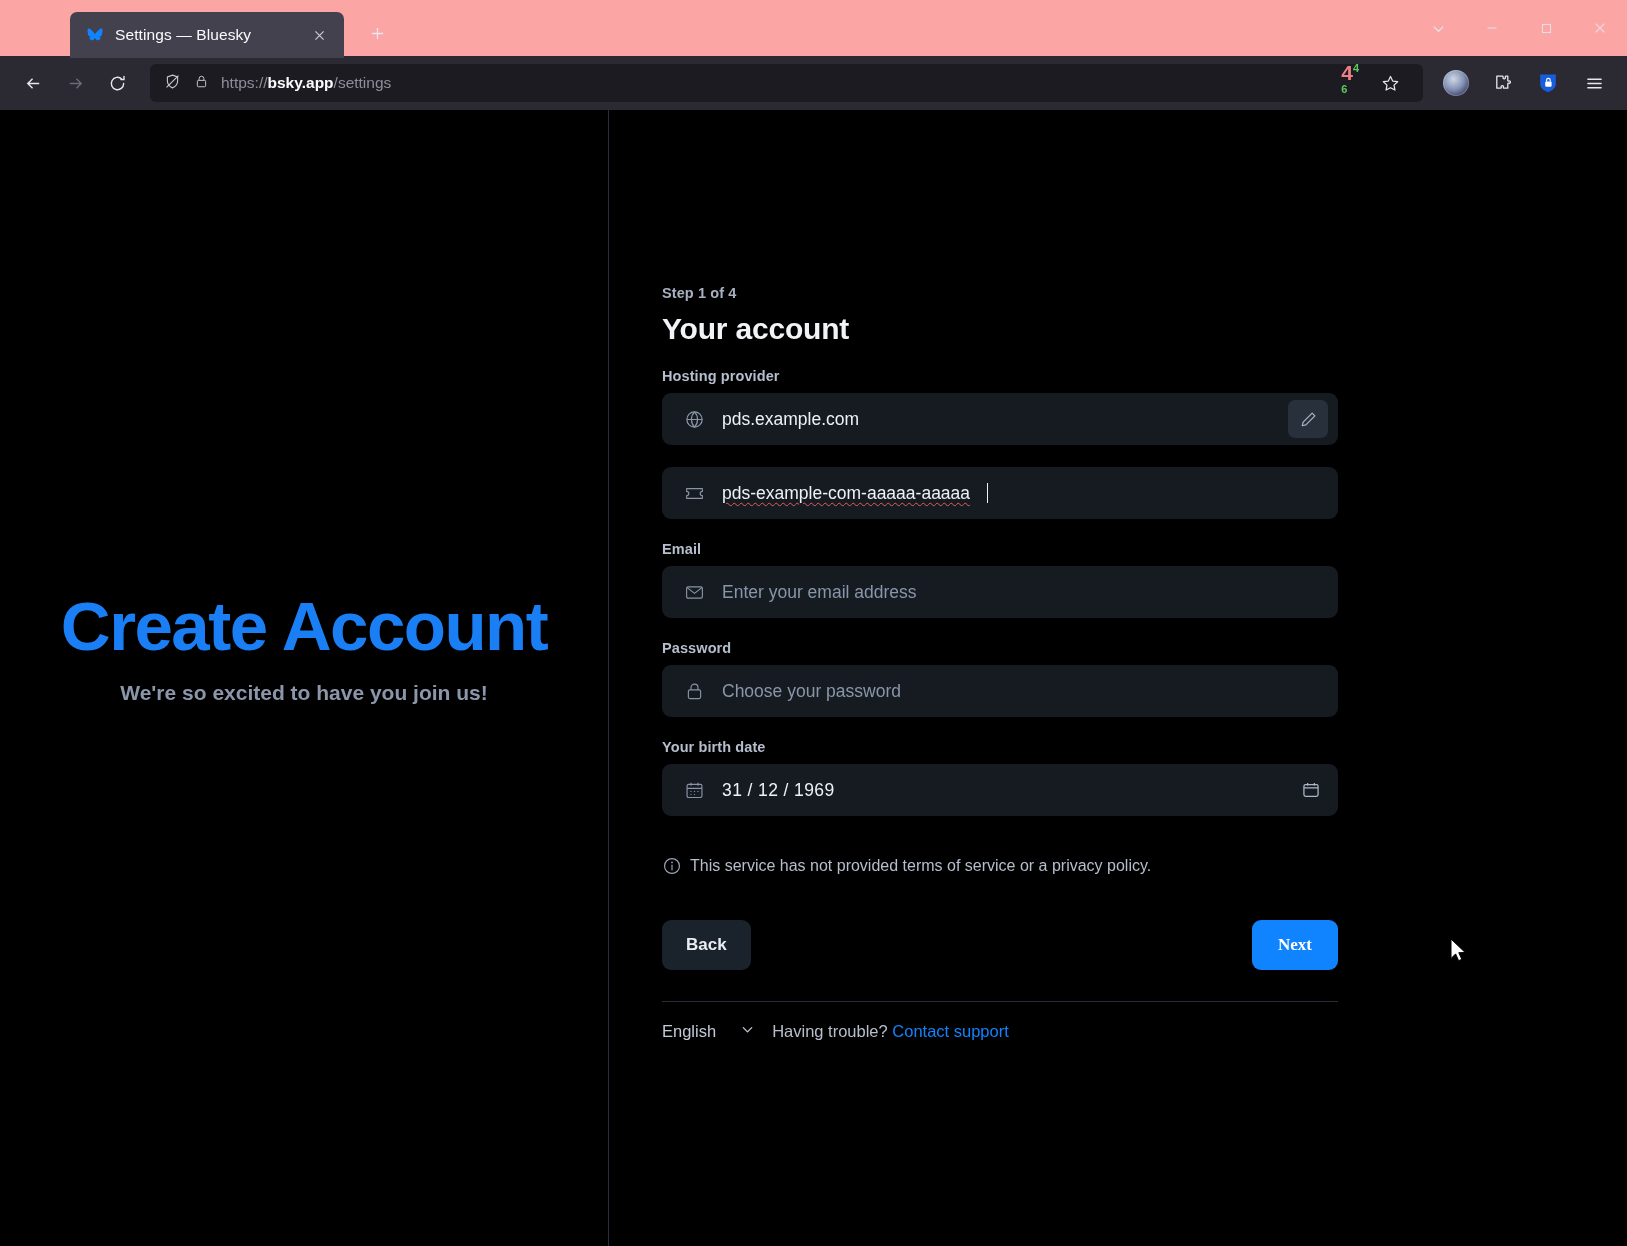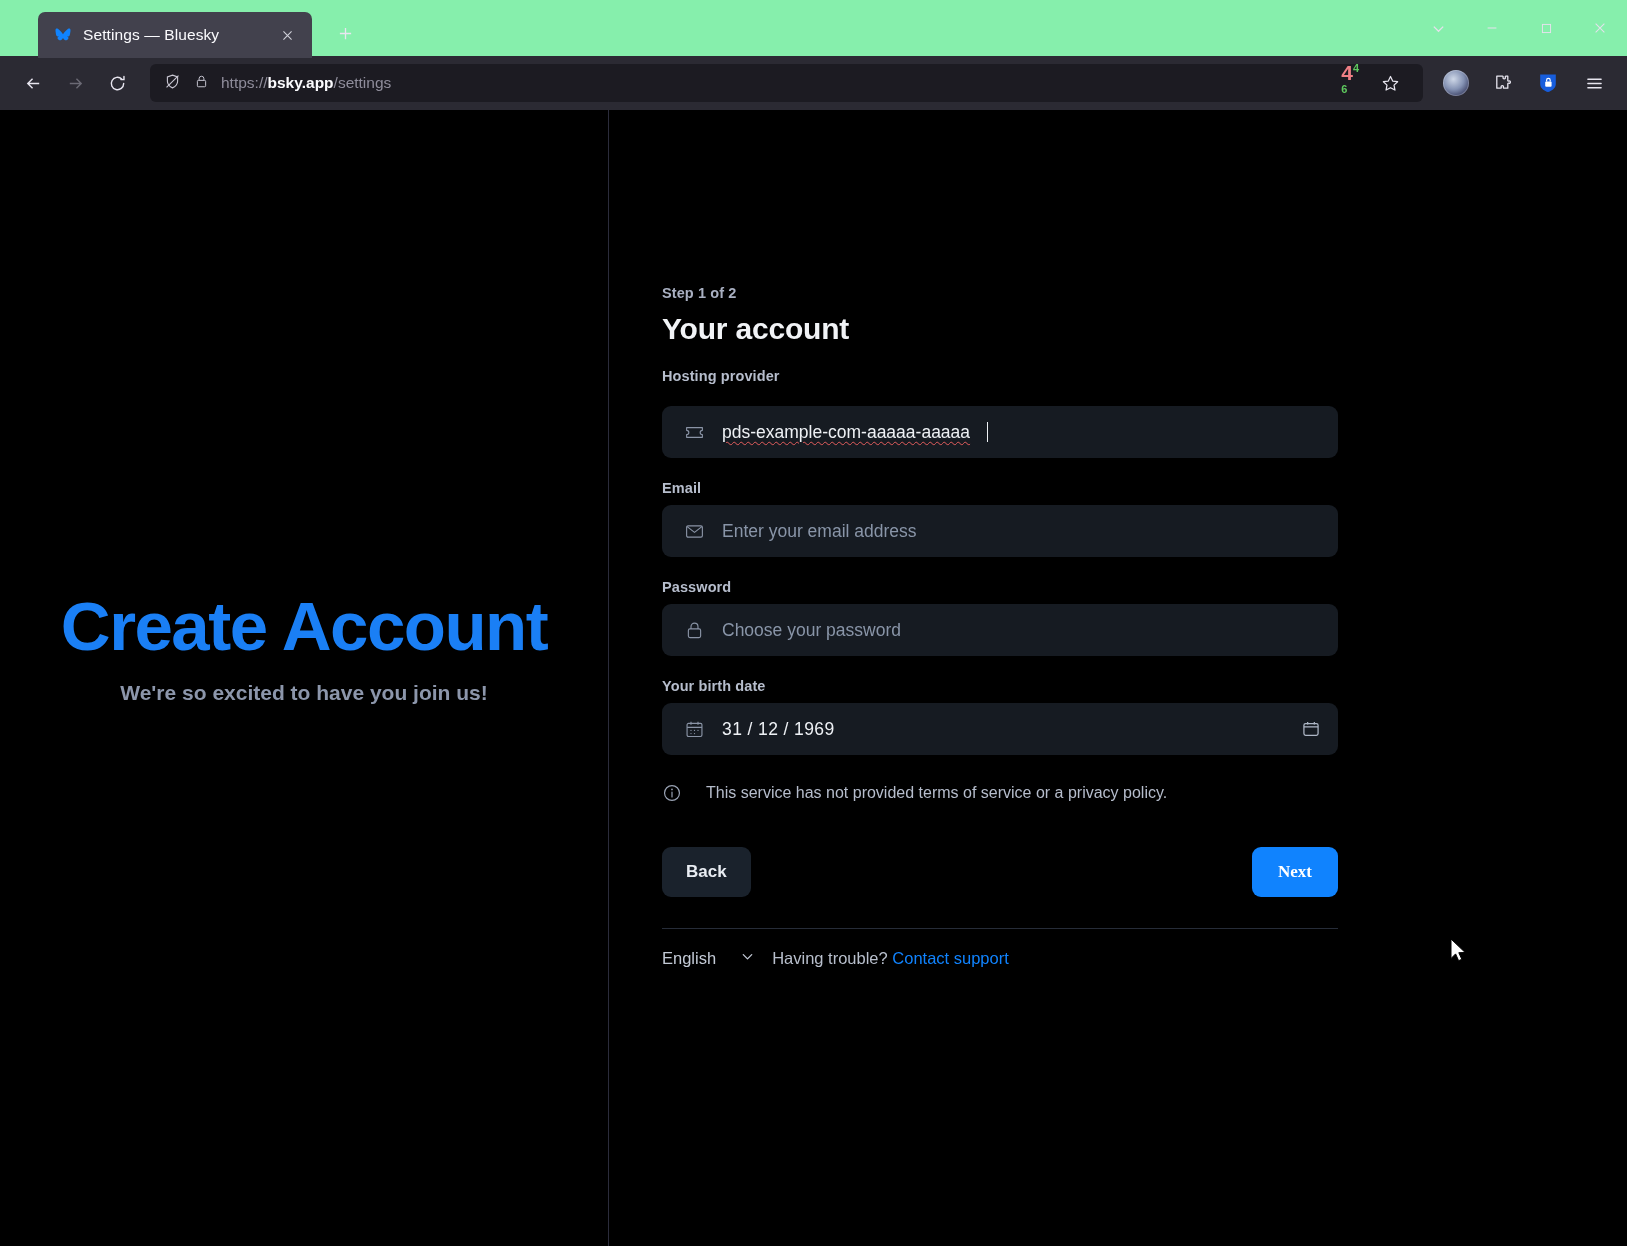--- a/index.html
+++ b/index.html
@@ -6,22 +6,22 @@
   html, body {
     width: 1627px; height: 1246px;
     background: #000;
     font-family: "Liberation Sans", sans-serif;
     overflow: hidden;
   }
   .browser { width: 1627px; height: 1246px; display: flex; flex-direction: column; background: #1c1b22; }
 
   
   .titlebar {
-    height: 56px; background: #86efac; display: flex; align-items: flex-end;
-    padding-left: 38px; position: relative; flex: 0 0 56px;
+    height: 56px; background: #fca5a5; display: flex; align-items: flex-end;
+    padding-left: 70px; position: relative; flex: 0 0 56px;
   }
   .tab {
     display: flex; align-items: center; gap: 11px;
     width: 274px; height: 46px; border-radius: 7px 7px 0 0;
     background: #42414d; padding: 0 12px 0 16px; position: relative; top: 2px;
   }
   .tab-fav { width: 18px; height: 18px; flex: 0 0 18px; display:flex; align-items:center; justify-content:center; }
   .tab-title {
     color: #fbfbfe; font-size: 15.5px; white-space: nowrap; overflow: hidden;
     text-overflow: ellipsis; flex: 1 1 auto; letter-spacing: .1px;
@@ -108,21 +108,21 @@
     display: inline-block; width: 1px; height: 20px; background: #eef1f5;
     vertical-align: -4px; margin: 0 -1px 0 0;
   }
   .edit-btn {
     margin-left: auto; width: 40px; height: 38px; border-radius: 7px; background: #28303c;
     display: flex; align-items: center; justify-content: center; color: #aab4c4; flex: 0 0 40px;
   }
   .cal-btn { margin-left: auto; width: 34px; display: flex; align-items: center; justify-content: center; color: #aeb7c6; flex: 0 0 34px; }
   .date-val { font-size: 17.5px; color: #eef1f5; letter-spacing: .4px; }
 
-  .notice { display: flex; align-items: center; gap: 24px; margin-top: 28px; }
+  .notice { display: flex; align-items: center; gap: 8px; margin-top: 40px; }
   .notice .ic { color: #9aa3b4; display: flex; align-items: center; }
   .notice .txt { font-size: 16px; color: #b6bdcc; }
 
   .btn-row { display: flex; align-items: center; margin-top: 44px; }
   .btn-back {
     background: #1a222c; color: #e9edf3; font-size: 17px; font-weight: 700;
     padding: 0 24px; height: 50px; border-radius: 9px; display: flex; align-items: center; border: none;
     font-family: inherit;
   }
   .btn-next {
@@ -257,25 +257,39 @@
   <div class="page">
 
     <div class="left-pane">
       <div class="brand-title">Create Account</div>
       <div class="brand-sub">We're so excited to have you join us!</div>
     </div>
 
     <div class="right-pane">
       <div class="form-wrap">
 
-        <div class="step-label">Step 1 of 2</div>
+        <div class="step-label">Step 1 of 4</div>
         <div class="form-title">Your account</div>
 
         <div class="field">
           <div class="field-label">Hosting provider</div>
+          <div class="input">
+            <span class="ic">
+              <svg width="21" height="21" viewBox="0 0 22 22" stroke="currentColor" stroke-width="1.3" fill="none">
+                <circle cx="11" cy="11" r="8"></circle>
+                  <path d="M3 11h16M11 3c2.2 2.3 3.2 5.1 3.2 8s-1 5.7-3.2 8c-2.2-2.3-3.2-5.1-3.2-8S8.8 5.3 11 3z"></path>
+              </svg>
+            </span>
+            <span class="val">pds.example.com</span>
+            <span class="edit-btn">
+              <svg width="19" height="19" viewBox="0 0 22 22" stroke="currentColor" stroke-width="1.4" fill="none" stroke-linejoin="round">
+                <path d="M15.2 3.6l3.2 3.2L8 17.2l-4.2 1 1-4.2z"></path>
+              </svg>
+            </span>
+          </div>
         </div>
 
         <div class="field">
           <div class="input">
             <span class="ic">
               <svg width="21" height="21" viewBox="0 0 24 24" stroke="currentColor" stroke-width="1.3" fill="none" stroke-linejoin="round">
                 <path d="M3 6.5h18v3a2.5 2.5 0 0 0 0 5v3H3v-3a2.5 2.5 0 0 0 0-5z"></path>
               </svg>
             </span>
             <span class="val spell">pds-example-com-aaaaa-aaaaa</span>

